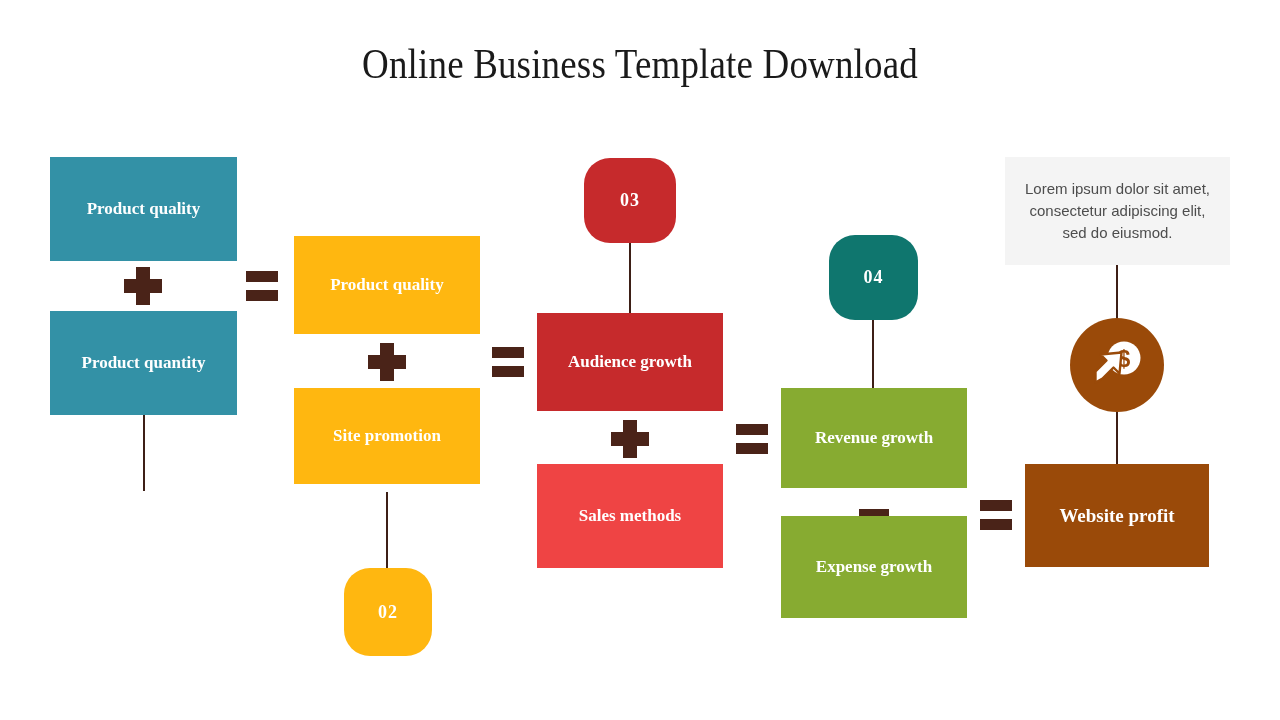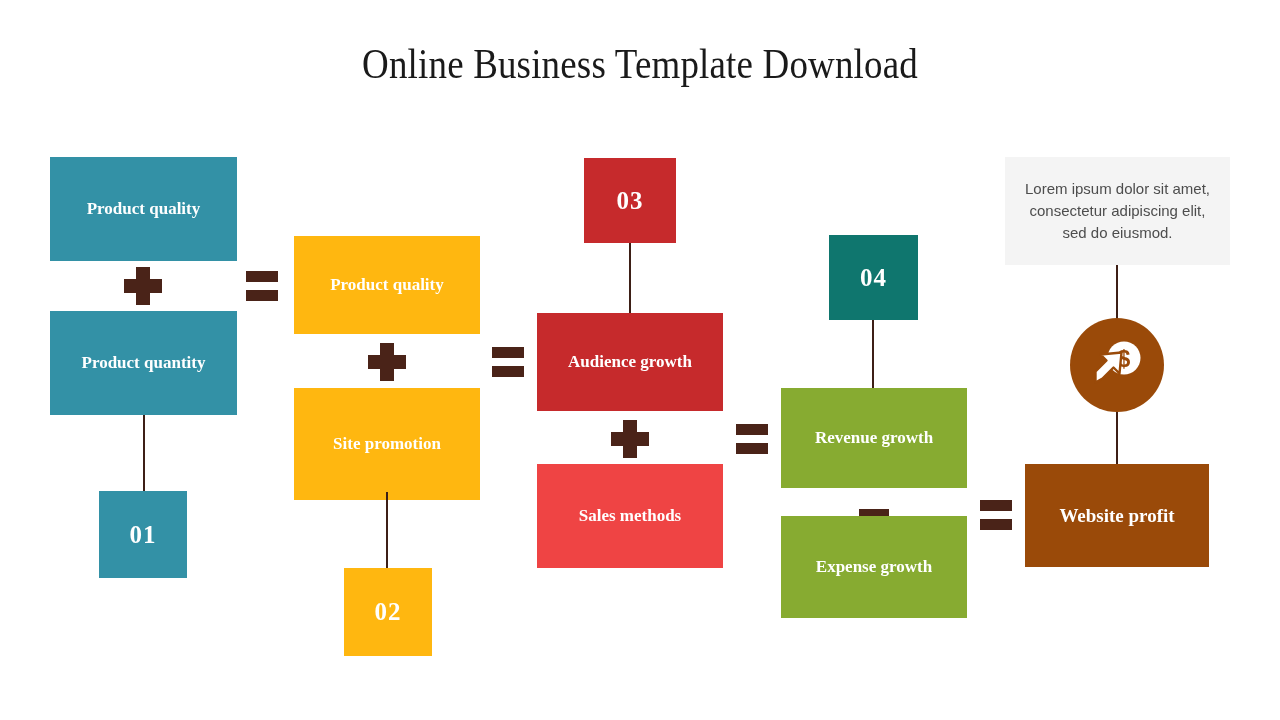--- a/index.html
+++ b/index.html
@@ -48,22 +48,23 @@
     color: #ffffff;
     font-family: "Liberation Serif", "DejaVu Serif", serif;
     font-weight: bold;
     font-size: 17px;
     line-height: 1.35;
     padding: 4px 6px;
   }
   .box .label { display: block; }
 
   .num-box {
-    font-size: 25px;
+    font-size: 18px;
     letter-spacing: 1px;
+    border-radius: 26px;
   }
 
   
   .connector {
     position: absolute;
     width: 2px;
     background: #3d1f16;
   }
 
   
@@ -149,39 +150,36 @@
     <span class="bar-h"></span>
     <span class="bar-v"></span>
   </div>
 
   <div class="box" id="box-product-quantity" style="left:50px; top:311px; width:187px; height:104px; background:#3391a6;">
     <span class="label">Product quantity</span>
   </div>
 
   <div class="connector" style="left:143px; top:415px; height:76px;"></div>
 
-  <div class="box num-box" id="box-num-01" style="left:99px; top:491px; width:88px; height:87px; background:#3391a6;">
-    <span class="label">01</span>
-  </div>
 
   <div class="op op-equals" style="left:246px; top:271px;">
     <span class="bar b1"></span>
     <span class="bar b2"></span>
   </div>
 
   <div class="box" id="box-product-growth" style="left:294px; top:236px; width:186px; height:98px; background:#ffb710;">
     <span class="label">Product quality</span>
   </div>
 
   <div class="op op-plus" style="left:368px; top:343px;">
     <span class="bar-h"></span>
     <span class="bar-v"></span>
   </div>
 
-  <div class="box" id="box-site-promotion" style="left:294px; top:388px; width:186px; height:112px; background:#ffb710;">
+  <div class="box" id="box-site-promotion" style="left:294px; top:388px; width:186px; height:96px; background:#ffb710;">
     <span class="label">Site promotion</span>
   </div>
 
   <div class="connector" style="left:386px; top:492px; height:76px;"></div>
 
   <div class="box num-box" id="box-num-02" style="left:344px; top:568px; width:88px; height:88px; background:#ffb710;">
     <span class="label">02</span>
   </div>
 
   <div class="op op-equals" style="left:492px; top:347px;">

